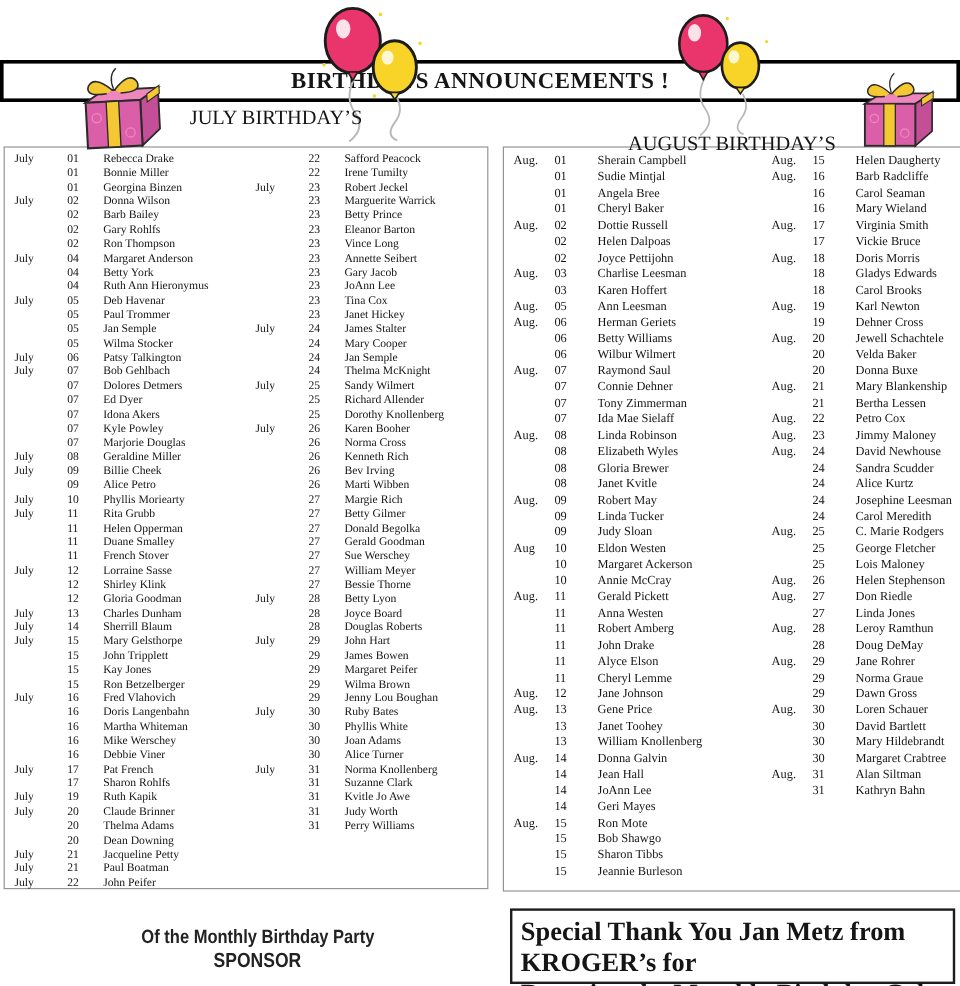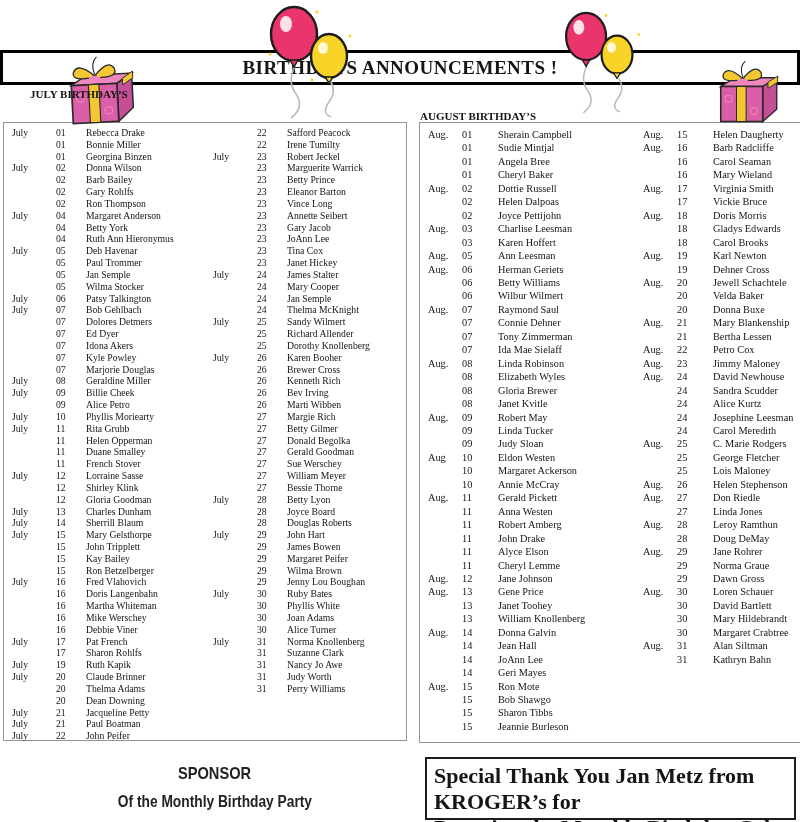--- a/index.html
+++ b/index.html
@@ -11,21 +11,21 @@
         border:3px solid #000;background:#fff;display:flex;align-items:center;justify-content:center;z-index:1;}
   .band-title{font-weight:bold;font-size:19px;letter-spacing:.5px;}
 
   .deco{position:absolute;z-index:2;}
   .balloons-left{left:262px;top:2px;}
   .balloons-right{left:557px;top:5px;}
   .gift-left{left:52px;top:50px;transform:rotate(-3deg);}
   .gift-right{left:703px;top:55px;}
 
   
-  .month-heading{position:absolute;top:88px;font-weight:bold;font-size:11px;z-index:3;}
+  .month-heading{position:absolute;top:88px;font-weight:normal;font-size:17px;text-align:center;z-index:3;}
   .heading-july{left:30px;width:400px;}
   .heading-august{left:420px;width:380px;margin-top:22px;}
 
   
   .list-box{position:absolute;box-sizing:border-box;border:1px solid #949494;display:flex;background:#fff;}
   .july-box{left:3px;top:122px;width:404px;height:619px;}
   .aug-box{left:419px;top:122px;width:432px;height:621px;}
   .col{width:50%;box-sizing:border-box;}
   .july-box .col{padding-top:4px;}
   .aug-box  .col{padding-top:5px;}
@@ -293,21 +293,21 @@
           <span class="name">Mary Gelsthorpe</span>
         </div>
         <div class="row">
           <span class="month"></span>
           <span class="day">15</span>
           <span class="name">John Tripplett</span>
         </div>
         <div class="row">
           <span class="month"></span>
           <span class="day">15</span>
-          <span class="name">Kay Bailey</span>
+          <span class="name">Kay Jones</span>
         </div>
         <div class="row">
           <span class="month"></span>
           <span class="day">15</span>
           <span class="name">Ron Betzelberger</span>
         </div>
         <div class="row">
           <span class="month">July</span>
           <span class="day">16</span>
           <span class="name">Fred Vlahovich</span>
@@ -475,21 +475,21 @@
           <span class="name">Dorothy Knollenberg</span>
         </div>
         <div class="row">
           <span class="month">July</span>
           <span class="day">26</span>
           <span class="name">Karen Booher</span>
         </div>
         <div class="row">
           <span class="month"></span>
           <span class="day">26</span>
-          <span class="name">Brewer Cross</span>
+          <span class="name">Norma Cross</span>
         </div>
         <div class="row">
           <span class="month"></span>
           <span class="day">26</span>
           <span class="name">Kenneth Rich</span>
         </div>
         <div class="row">
           <span class="month"></span>
           <span class="day">26</span>
           <span class="name">Bev Irving</span>
@@ -600,21 +600,21 @@
           <span class="name">Norma Knollenberg</span>
         </div>
         <div class="row">
           <span class="month"></span>
           <span class="day">31</span>
           <span class="name">Suzanne Clark</span>
         </div>
         <div class="row">
           <span class="month"></span>
           <span class="day">31</span>
-          <span class="name">Nancy Jo Awe</span>
+          <span class="name">Kvitle Jo Awe</span>
         </div>
         <div class="row">
           <span class="month"></span>
           <span class="day">31</span>
           <span class="name">Judy Worth</span>
         </div>
         <div class="row">
           <span class="month"></span>
           <span class="day">31</span>
           <span class="name">Perry Williams</span>
@@ -1048,22 +1048,22 @@
         </div>
         <div class="row">
           <span class="month"></span>
           <span class="day">31</span>
           <span class="name">Kathryn Bahn</span>
         </div>
       </div>
   </div>
 
   <div class="sponsor">
+    <div><span class="l2">Of the Monthly Birthday Party</span></div>
     <div><span class="l1">SPONSOR</span></div>
-    <div><span class="l2">Of the Monthly Birthday Party</span></div>
   </div>
 
   <div class="thanks-box">
     <div>Special Thank You Jan Metz from KROGER’s for</div>
     <div>Donating the Monthly Birthday Cake &amp; Ice Cream!</div>
   </div>
 
 </div>
 
 </body></html>

